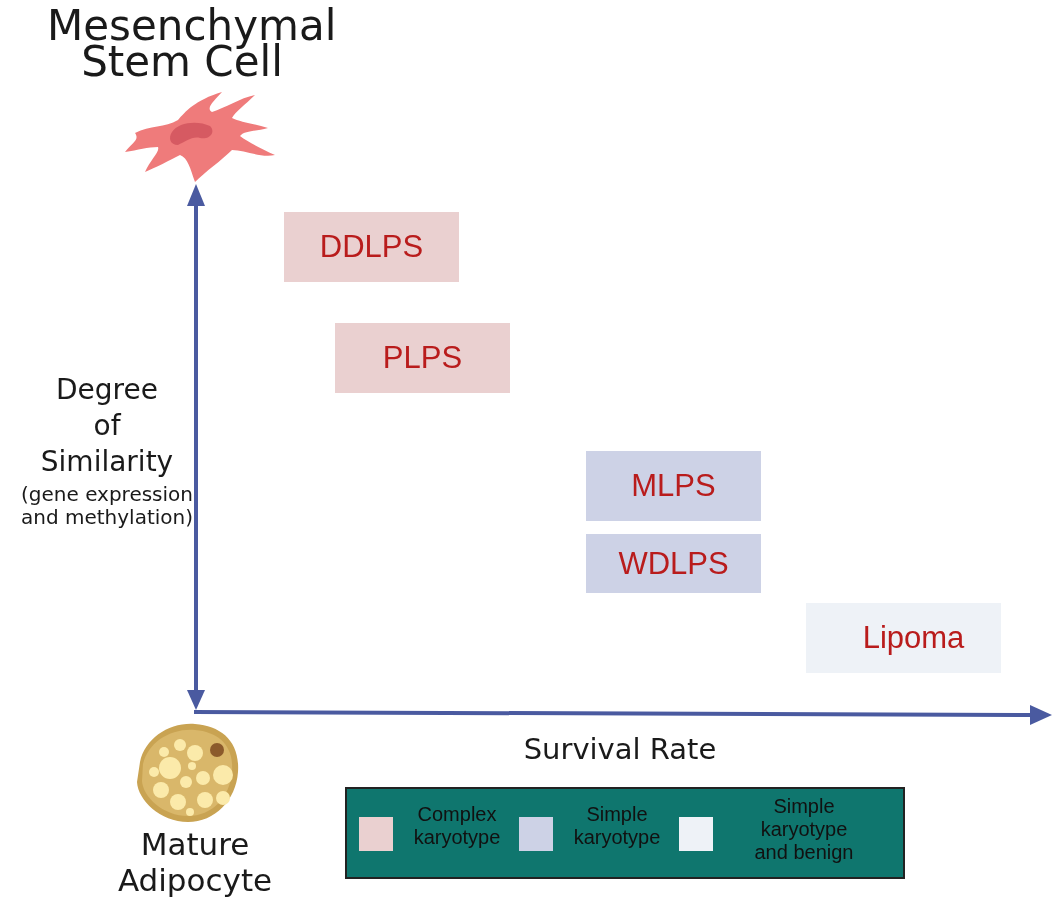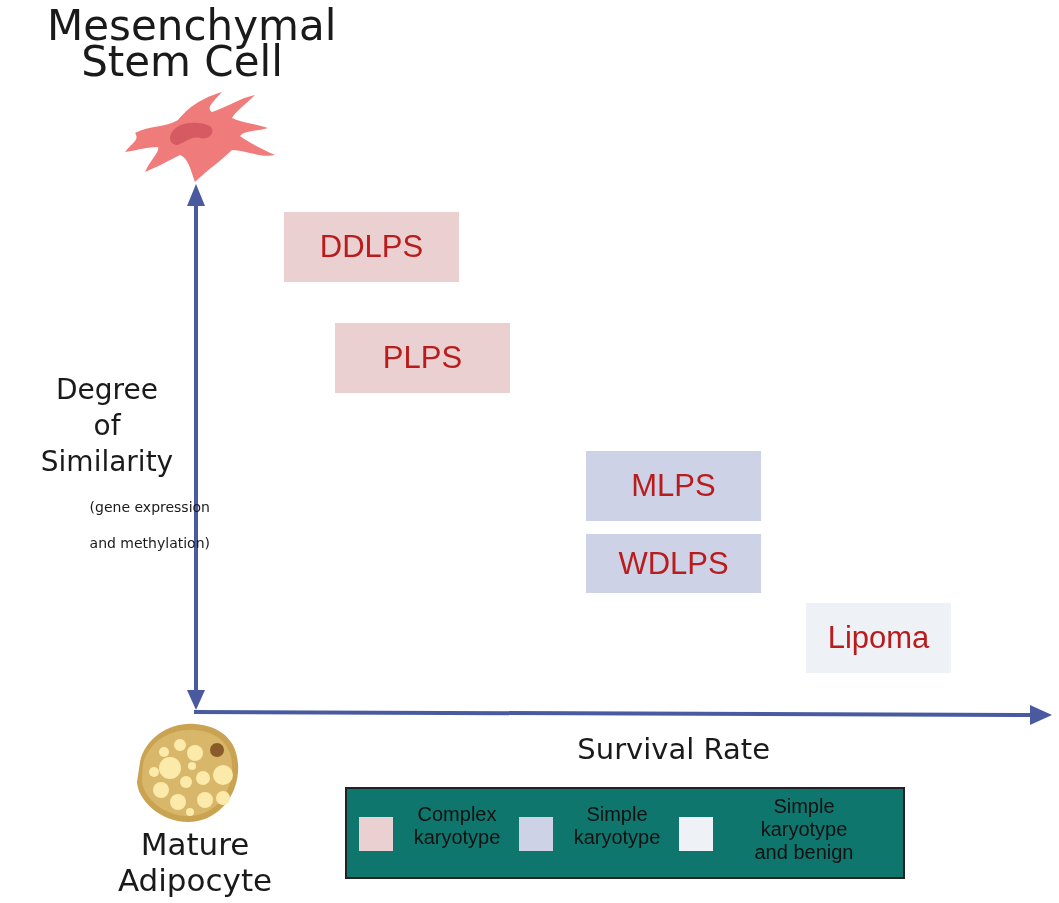--- a/index.html
+++ b/index.html
@@ -2,22 +2,22 @@
 <html><head>
   <meta charset="utf-8">
   <style>
     html, body { margin: 0; padding: 0; background: #ffffff; }
     body { width: 1059px; height: 903px; position: relative; overflow: hidden; font-family: "DejaVu Sans", sans-serif; color: #1a1a1a; }
     .abs { position: absolute; }
     .title-top { left: 47px; top: 8px; width: 270px; text-align: center; font-size: 42px; line-height: 36px; }
     .title-bottom { left: 90px; top: 826px; width: 210px; text-align: center; font-size: 31px; line-height: 36px; }
     .ylabel { left: 4px; top: 372px; width: 206px; text-align: center; }
     .ylabel .main { font-size: 28px; line-height: 36px; }
-    .ylabel .sub { font-size: 14px; line-height: 18px; margin-top: 18px; text-align: right; }
-    .xlabel { left: 470px; top: 731px; width: 300px; text-align: right; font-size: 29px; line-height: 36px; }
+    .ylabel .sub { font-size: 20px; line-height: 18px; margin-top: 5px; }
+    .xlabel { left: 470px; top: 731px; width: 300px; text-align: center; font-size: 29px; line-height: 36px; }
     .box { display: flex; align-items: center; justify-content: center; font-family: "Liberation Sans", sans-serif; font-size: 31px; color: #b91c1c; }
     .legend { left: 345px; top: 787px; width: 560px; height: 92px; border: 2px solid #222; box-sizing: border-box; background: #0f766e; }
     .sw { position: absolute; width: 34px; height: 34px; top: 28px; }
     .lt { position: absolute; text-align: center; font-family: "Liberation Sans", sans-serif; font-size: 20px; line-height: 23px; color: #111; }
     svg.overlay { position: absolute; left: 0; top: 0; }
   </style>
 </head>
 <body>
 
 <svg class="overlay" width="1059" height="903">
@@ -71,21 +71,21 @@
   <div class="sub">(gene expression</div>
   <div class="sub">and methylation)</div>
 </div>
 
 <div class="abs xlabel">Survival Rate</div>
 
 <div class="abs box" style="left:284px;top:212px;width:175px;height:70px;background:#ead0d0;">DDLPS</div>
 <div class="abs box" style="left:335px;top:323px;width:175px;height:70px;background:#ead0d0;">PLPS</div>
 <div class="abs box" style="left:586px;top:431px;width:175px;height:70px;background:#cdd2e6;margin-top:20px;">MLPS</div>
 <div class="abs box" style="left:586px;top:534px;width:175px;height:59px;background:#cdd2e6;">WDLPS</div>
-<div class="abs box" style="left:806px;top:603px;width:145px;height:70px;background:#eef2f7;">Lipoma</div>
+<div class="abs box" style="left:806px;top:603px;width:175px;height:70px;background:#eef2f7;padding-left:20px;">Lipoma</div>
 
 <div class="abs legend">
   <div class="sw" style="left:12px;background:#ead0d0;"></div>
   <div class="lt" style="left:54px;top:14px;width:112px;">
     <div>Complex</div>
     <div>karyotype</div>
   </div>
   <div class="sw" style="left:172px;background:#cdd2e6;"></div>
   <div class="lt" style="left:214px;top:14px;width:112px;">
     <div>Simple</div>

